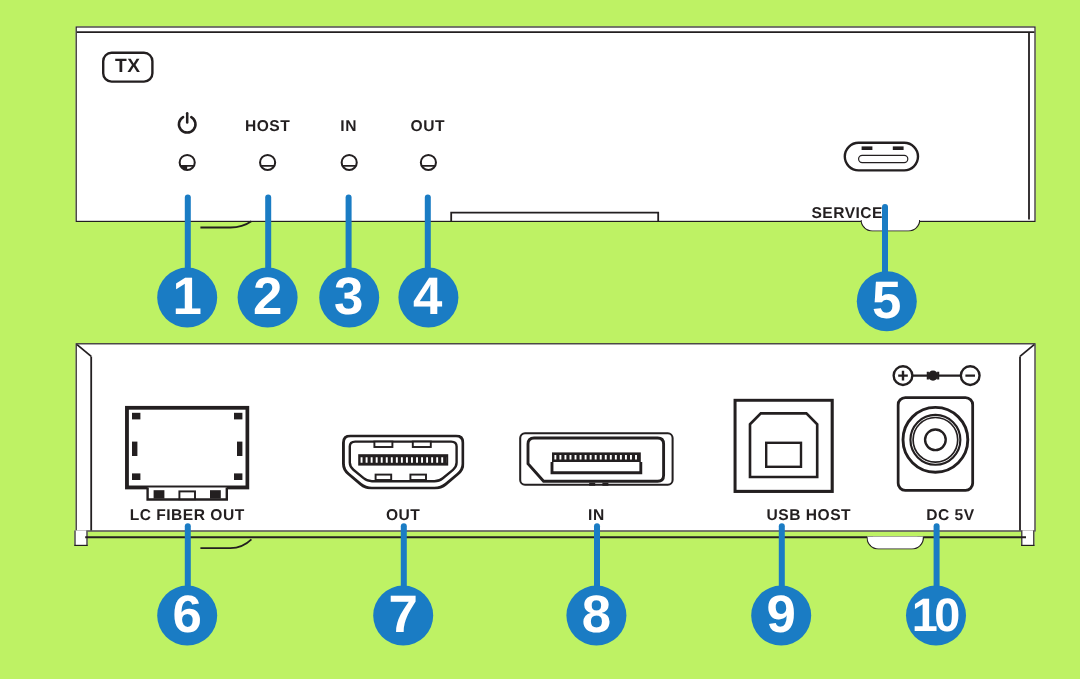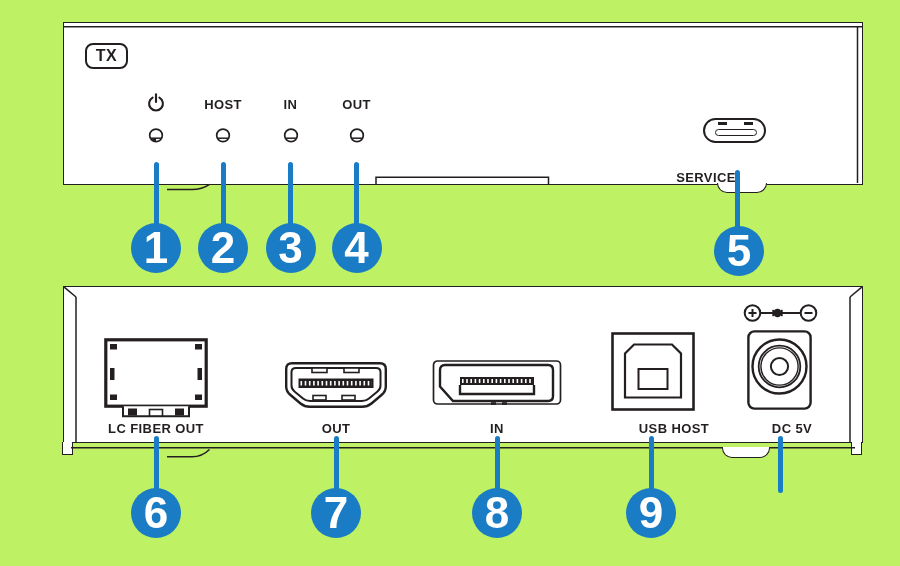--- a/index.html
+++ b/index.html
@@ -235,14 +235,15 @@
   <div class="callout-line" style="left:153.5px;top:436px;height:57px;"></div>
   <div class="callout-line" style="left:333.5px;top:436px;height:57px;"></div>
   <div class="callout-line" style="left:494.5px;top:436px;height:57px;"></div>
   <div class="callout-line" style="left:648.5px;top:436px;height:57px;"></div>
   <div class="callout-line" style="left:777.5px;top:436px;height:57px;"></div>
 
   <div class="callout" style="left:131px;top:488px;">6</div>
   <div class="callout" style="left:311px;top:488px;">7</div>
   <div class="callout" style="left:472px;top:488px;">8</div>
   <div class="callout" style="left:626px;top:488px;">9</div>
+  <div class="callout two-digit" style="left:755px;top:488px;">10</div>
 
 </div>
 
 </body></html>

